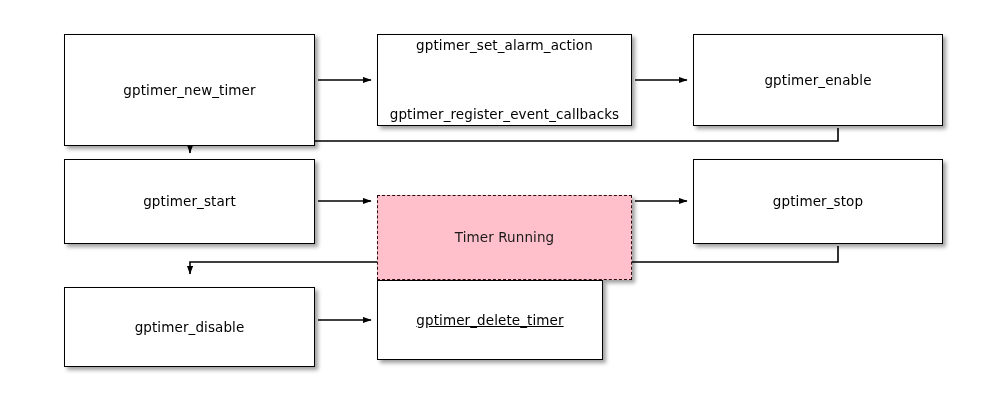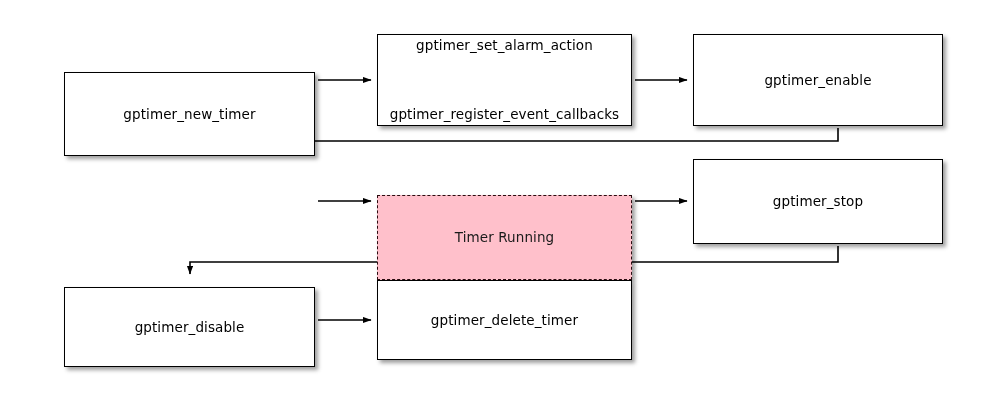--- a/index.html
+++ b/index.html
@@ -47,30 +47,30 @@
     border: 1px dashed #2b0c10;
     border-style: dashed;
     color: #1a1a1a;
     margin-top: 36px;
   }
   .node-line {
     display: block;
     white-space: nowrap;
   }
   
-  #node-new-timer   { left: 64px;  top: 34px;  width: 251px; height: 84px; margin-top: 38px; }
+  #node-new-timer   { left: 64px;  top: 34px;  width: 251px; height: 112px; }
   #node-setup       { left: 377px; top: 34px;  width: 255px; height: 92px; justify-content: space-between; }
   #node-enable      { left: 693px; top: 34px;  width: 250px; height: 92px; }
   
   #node-start       { left: 64px;  top: 159px; width: 251px; height: 85px; }
   #node-running     { left: 377px; top: 159px; width: 255px; height: 85px; }
   #node-stop        { left: 693px; top: 159px; width: 250px; height: 85px; }
   
   #node-disable     { left: 64px;  top: 287px; width: 251px; height: 80px; }
-  #node-delete      { left: 377px; top: 280px; width: 255px; height: 80px; }
+  #node-delete      { left: 377px; top: 280px; width: 226px; height: 80px; text-decoration: underline; }
 </style>
 </head>
 <body>
 
 <div id="diagram-root">
 
   <svg id="edge-layer" viewBox="0 0 1006 400" width="1006" height="400" xmlns="http://www.w3.org/2000/svg">
     <defs>
       <marker id="arrowhead" markerWidth="9" markerHeight="9" refX="8.4" refY="3.2" orient="auto" markerUnits="userSpaceOnUse">
         <path d="M0,0 L9,3.2 L0,6.4 z" fill="#000000"></path>
@@ -112,20 +112,23 @@
 
   <div class="node" id="node-setup">
     <span class="node-line">gptimer_set_alarm_action</span>
     <span class="node-line">gptimer_register_event_callbacks</span>
   </div>
 
   <div class="node" id="node-enable">
     <span class="node-line">gptimer_enable</span>
   </div>
 
+  <div class="node" id="node-start">
+    <span class="node-line">gptimer_start</span>
+  </div>
 
   <div class="node highlight" id="node-running" style="background: rgb(255, 192, 203); border-color: rgb(43, 12, 16);">
     <span class="node-line">Timer Running</span>
   </div>
 
   <div class="node" id="node-stop">
     <span class="node-line">gptimer_stop</span>
   </div>
 
   <div class="node" id="node-disable">

